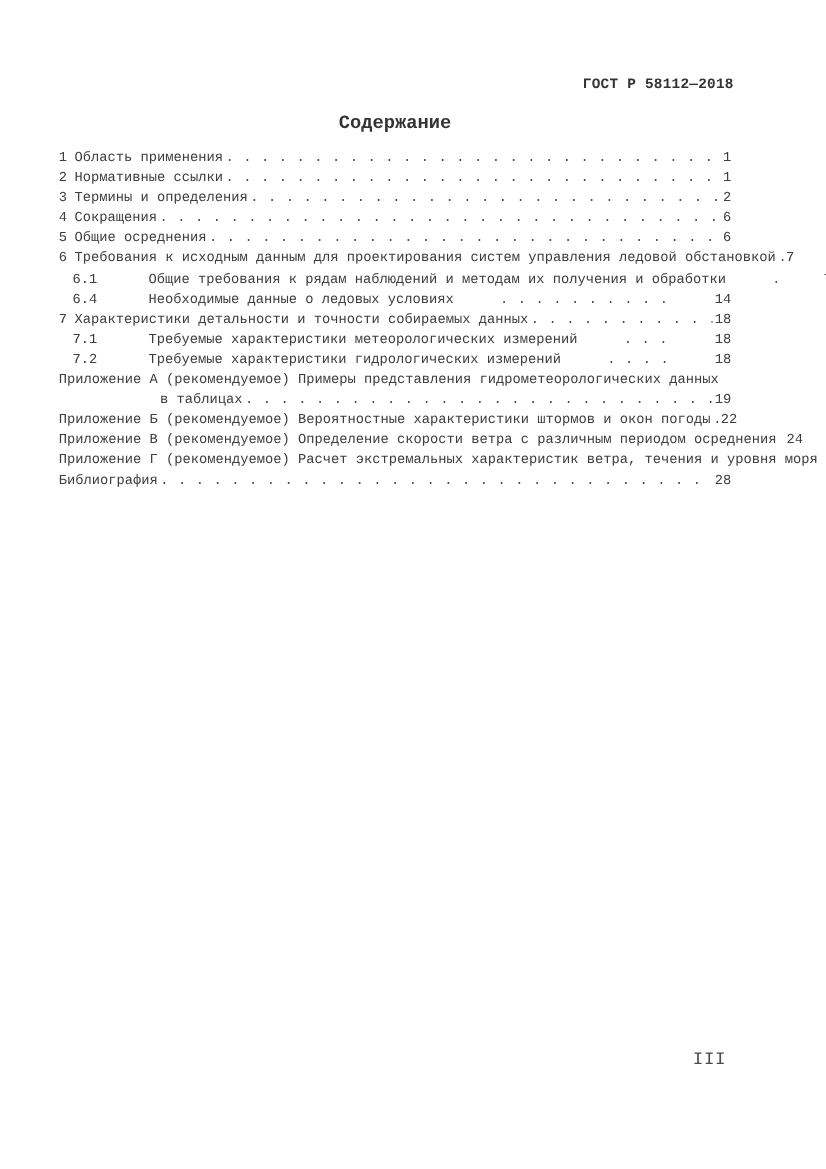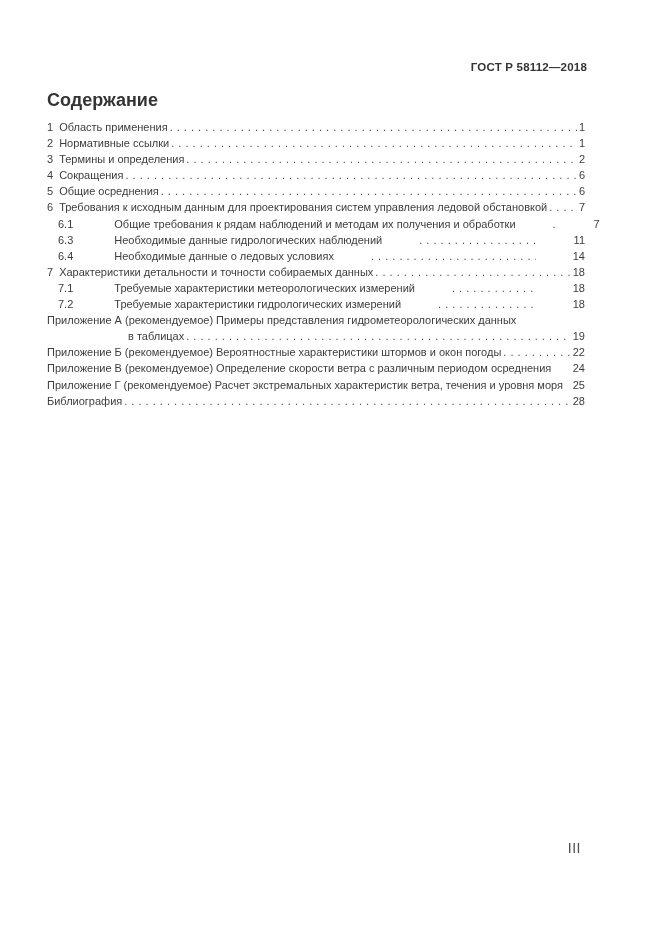--- a/index.html
+++ b/index.html
@@ -1,31 +1,31 @@
 <!DOCTYPE html>
 <html><head>
 <meta charset="utf-8">
 <style>
   html,body{margin:0;padding:0;background:#ffffff;}
   .page{
     position:relative;
     width:661px;height:912px;
     background:#ffffff;
-    font-family:Liberation Sans, sans-serif;
+    font-family:Liberation Mono, monospace;
     color:#3d3d3d;
     overflow:hidden;
   }
   .doc-code{
     position:absolute;top:61px;right:74px;
     font-size:11.5px;font-weight:bold;color:#343434;
     letter-spacing:0.2px;
   }
   .doc-title{
     position:absolute;top:90px;left:47px;width:538px;
-    font-size:18px;font-weight:bold;color:#343434;
+    text-align:center;font-size:15px;font-weight:bold;color:#343434;
   }
   .toc{
     position:absolute;top:119px;left:47px;width:538px;
     font-size:11px;
   }
   .toc-row{
     display:flex;align-items:baseline;
     height:16.1px;line-height:16.1px;
     white-space:nowrap;
   }
@@ -104,26 +104,20 @@
     </div>
 
     <div class="toc-row sub">
       <span class="num">6.1</span>
       <span class="label">Общие требования к рядам наблюдений и методам их получения и обработки</span>
       <span class="leader dots"></span>
       <span class="pagenum">7</span>
     </div>
 
 
-    <div class="toc-row sub">
-      <span class="num">6.3</span>
-      <span class="label">Необходимые данные гидрологических наблюдений</span>
-      <span class="leader dots"></span>
-      <span class="pagenum">11</span>
-    </div>
 
     <div class="toc-row sub">
       <span class="num">6.4</span>
       <span class="label">Необходимые данные о ледовых условиях</span>
       <span class="leader dots"></span>
       <span class="pagenum">14</span>
     </div>
 
     <div class="toc-row">
       <span class="num">7</span>

